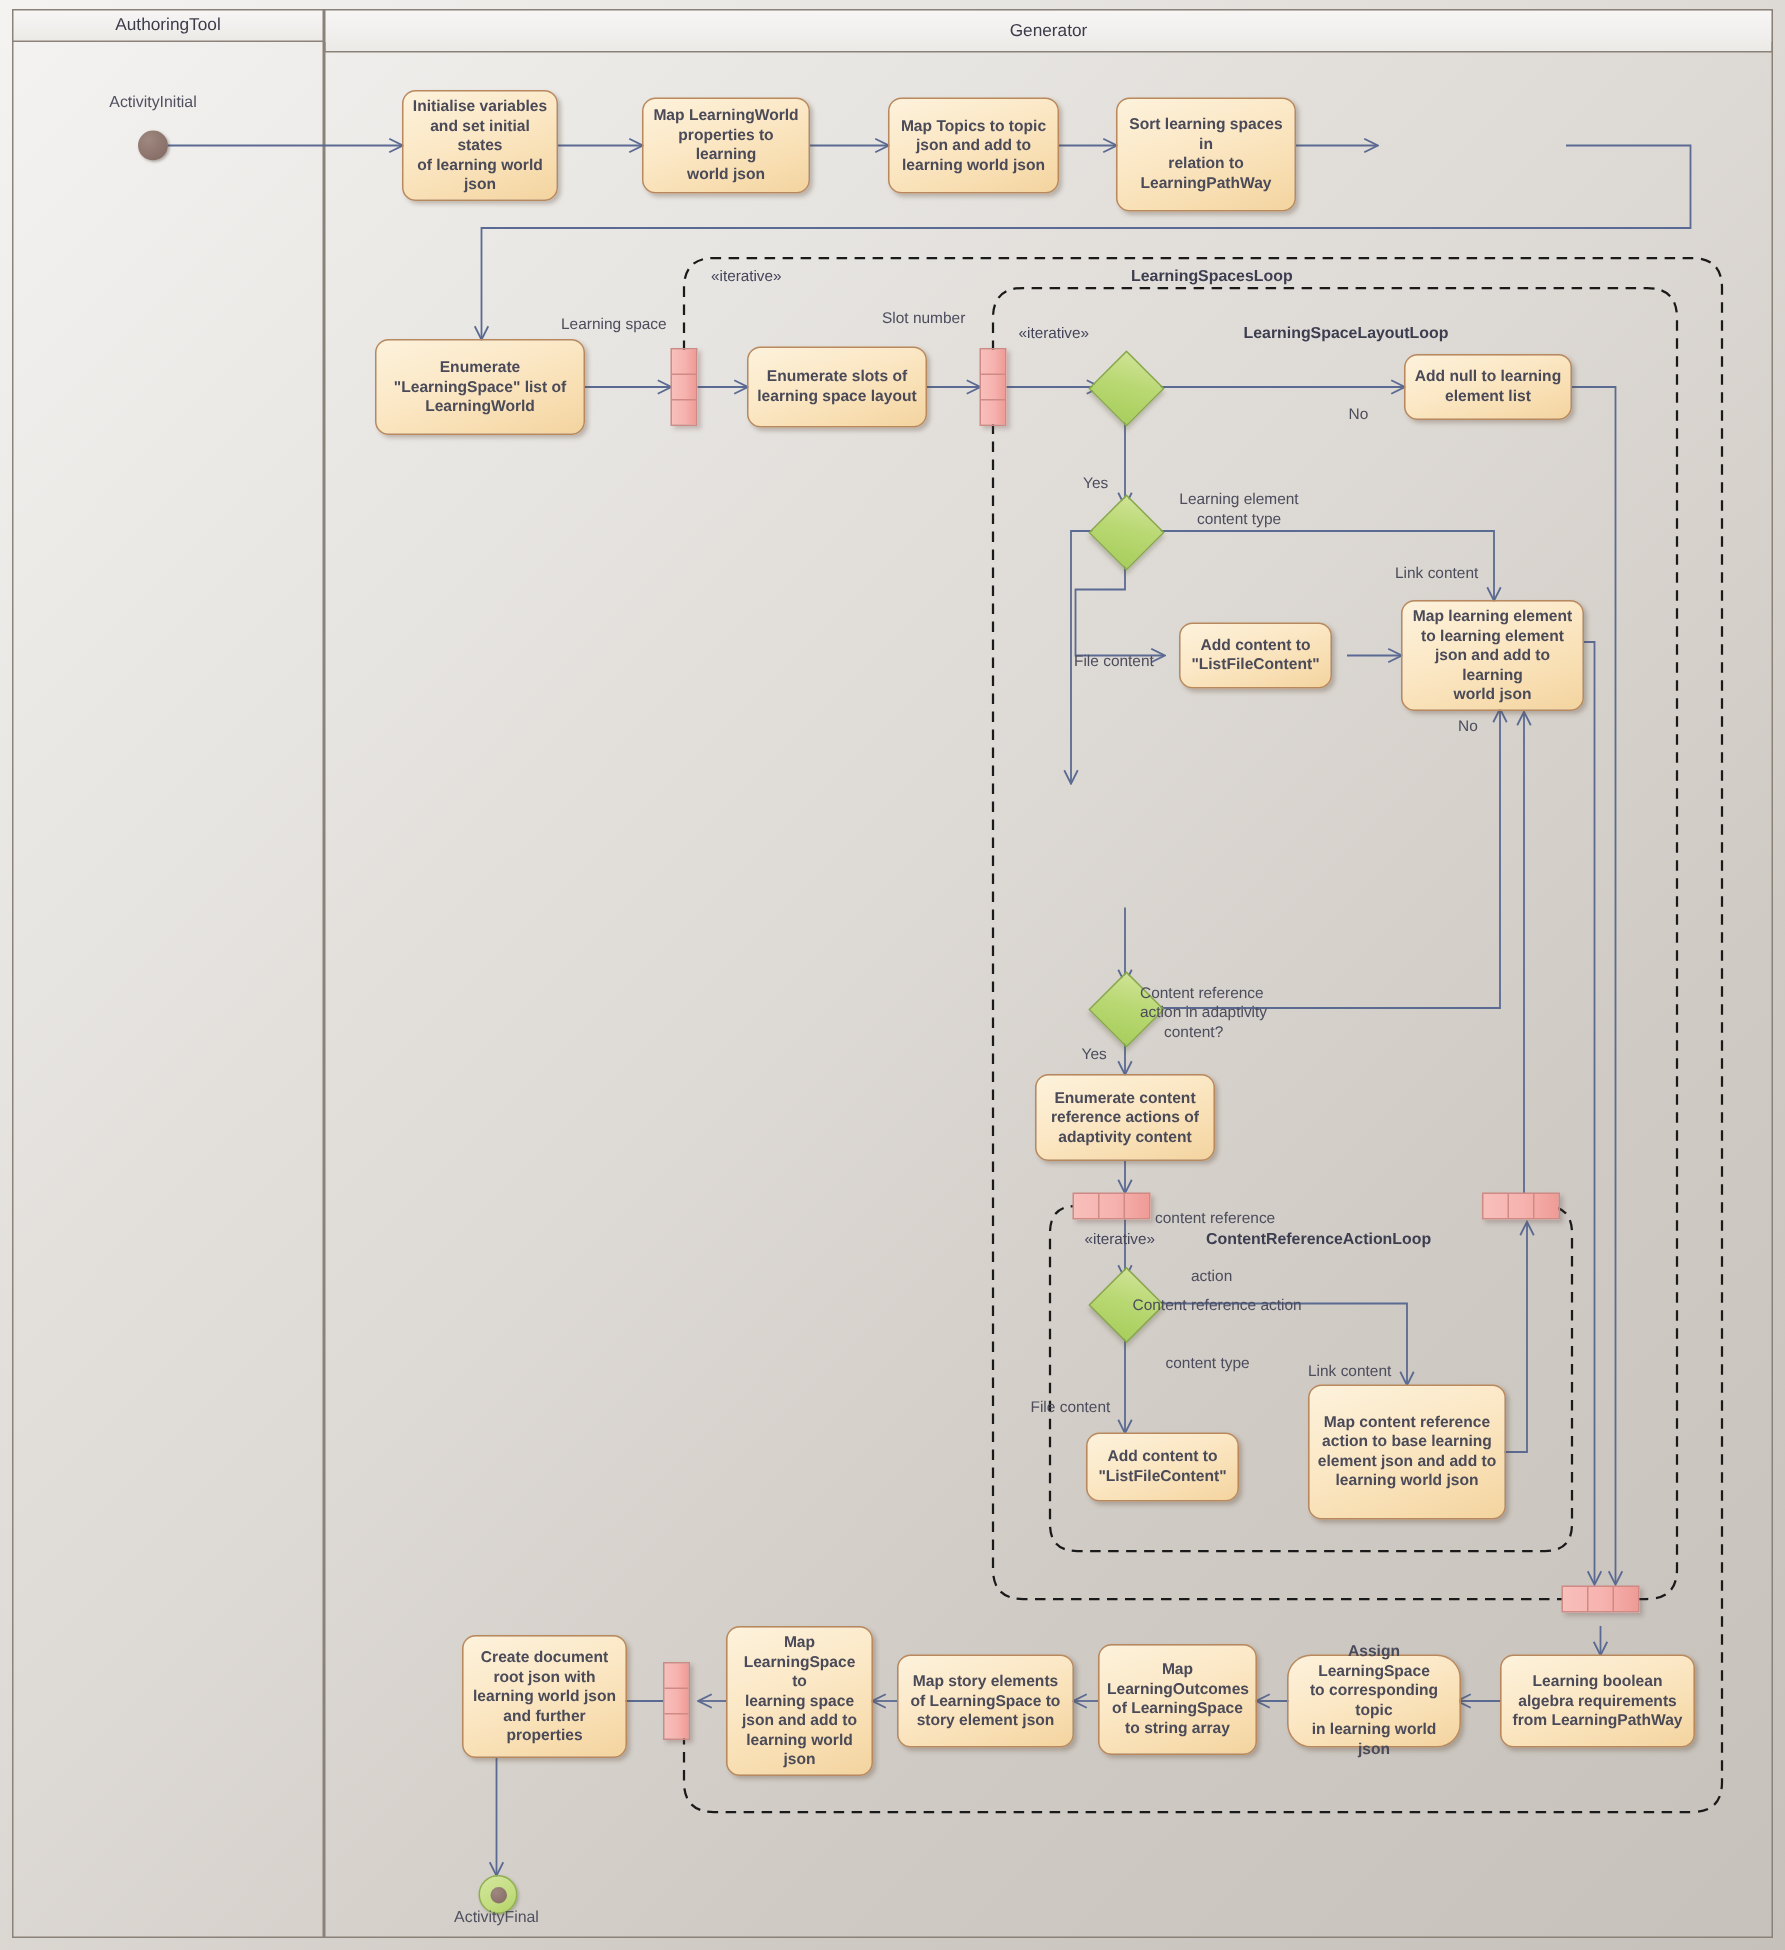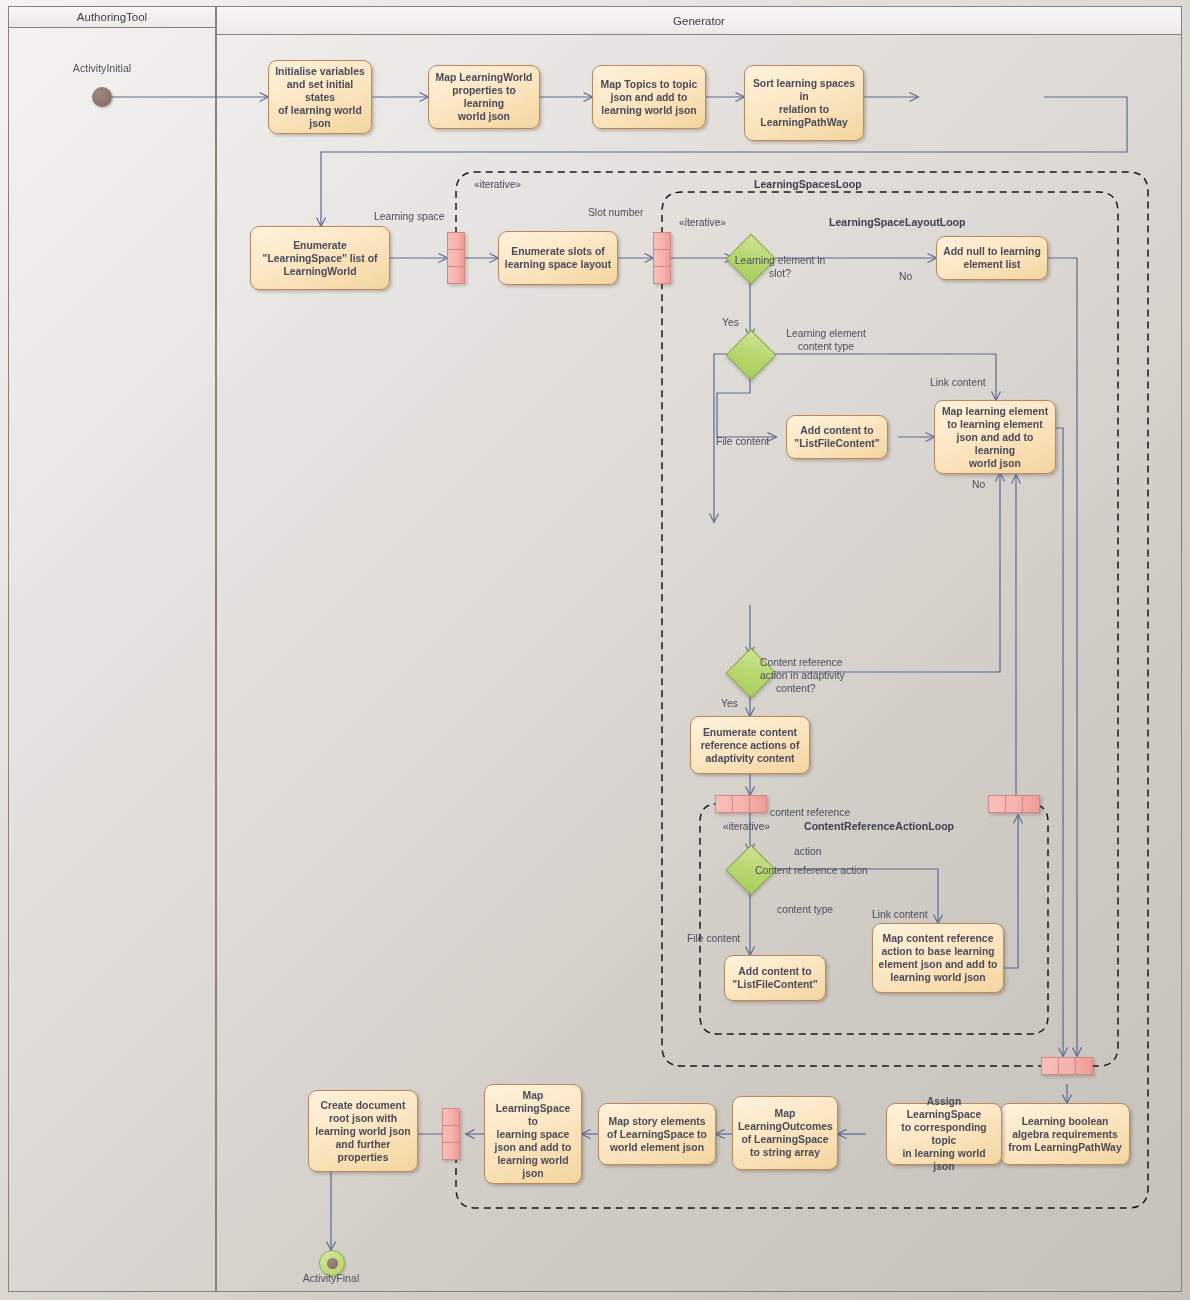--- a/index.html
+++ b/index.html
@@ -287,59 +287,59 @@
     </span>
   </div>
 
   <div class="act" style="left:724px;top:955px;width:102px;height:46px;">
     <span>
       <div>Add content to</div>
         <div>"ListFileContent"</div>
     </span>
   </div>
 
-  <div class="act" style="left:872px;top:923px;width:132px;height:70px;">
+  <div class="act" style="left:872px;top:923px;width:132px;height:90px;">
     <span>
       <div>Map content reference</div>
         <div>action to base learning</div>
       <div>element json and add to</div>
         <div>learning world json</div>
     </span>
   </div>
 
   <div class="act" style="left:1000px;top:1103px;width:130px;height:62px;">
     <span>
       <div>Learning boolean</div>
         <div>algebra requirements</div>
         <div>from LearningPathWay</div>
     </span>
   </div>
 
-  <div class="act" style="left:886px;top:1103px;width:116px;height:62px;">
+  <div class="act" style="left:858px;top:1103px;width:116px;height:62px;border-radius:16px;">
     <span>
       <div>Assign LearningSpace</div>
         <div>to corresponding topic</div>
         <div>in learning world json</div>
     </span>
   </div>
 
   <div class="act" style="left:732px;top:1096px;width:106px;height:74px;">
     <span>
       <div>Map</div>
         <div>LearningOutcomes</div>
       <div>of LearningSpace</div>
         <div>to string array</div>
     </span>
   </div>
 
   <div class="act" style="left:598px;top:1103px;width:118px;height:62px;">
     <span>
       <div>Map story elements</div>
         <div>of LearningSpace to</div>
-        <div>world element json</div>
+        <div>story element json</div>
     </span>
   </div>
 
   <div class="act" style="left:484px;top:1084px;width:98px;height:100px;">
     <span>
       <div>Map</div>
         <div>LearningSpace to</div>
         <div>learning space</div>
       <div>json and add to</div>
         <div>learning world</div>
@@ -403,23 +403,20 @@
 
   <div class="lbl stereo" style="left:679px;top:216px;">«iterative»</div>
   <div class="lbl loopname" style="left:829px;top:216px;">LearningSpaceLayoutLoop</div>
 
   <div class="lbl stereo" style="left:723px;top:820px;">«iterative»</div>
   <div class="lbl loopname" style="left:804px;top:820px;">ContentReferenceActionLoop</div>
 
   <div class="lbl" style="left:374px;top:210px;">Learning space</div>
   <div class="lbl" style="left:588px;top:206px;">Slot number</div>
 
-  <div class="lbl ctr" style="left:700px;top:228px;width:160px;">
-    <div>Learning element in</div><div>slot?</div>
-  </div>
   <div class="lbl" style="left:899px;top:270px;">No</div>
   <div class="lbl" style="left:722px;top:316px;">Yes</div>
 
   <div class="lbl ctr" style="left:756px;top:301px;width:140px;">
     <div>Learning element</div><div>content type</div>
   </div>
 
   <div class="lbl" style="left:716px;top:435px;">File content</div>
   <div class="lbl" style="left:930px;top:376px;">Link content</div>
   <div class="lbl" style="left:972px;top:478px;">No</div>

